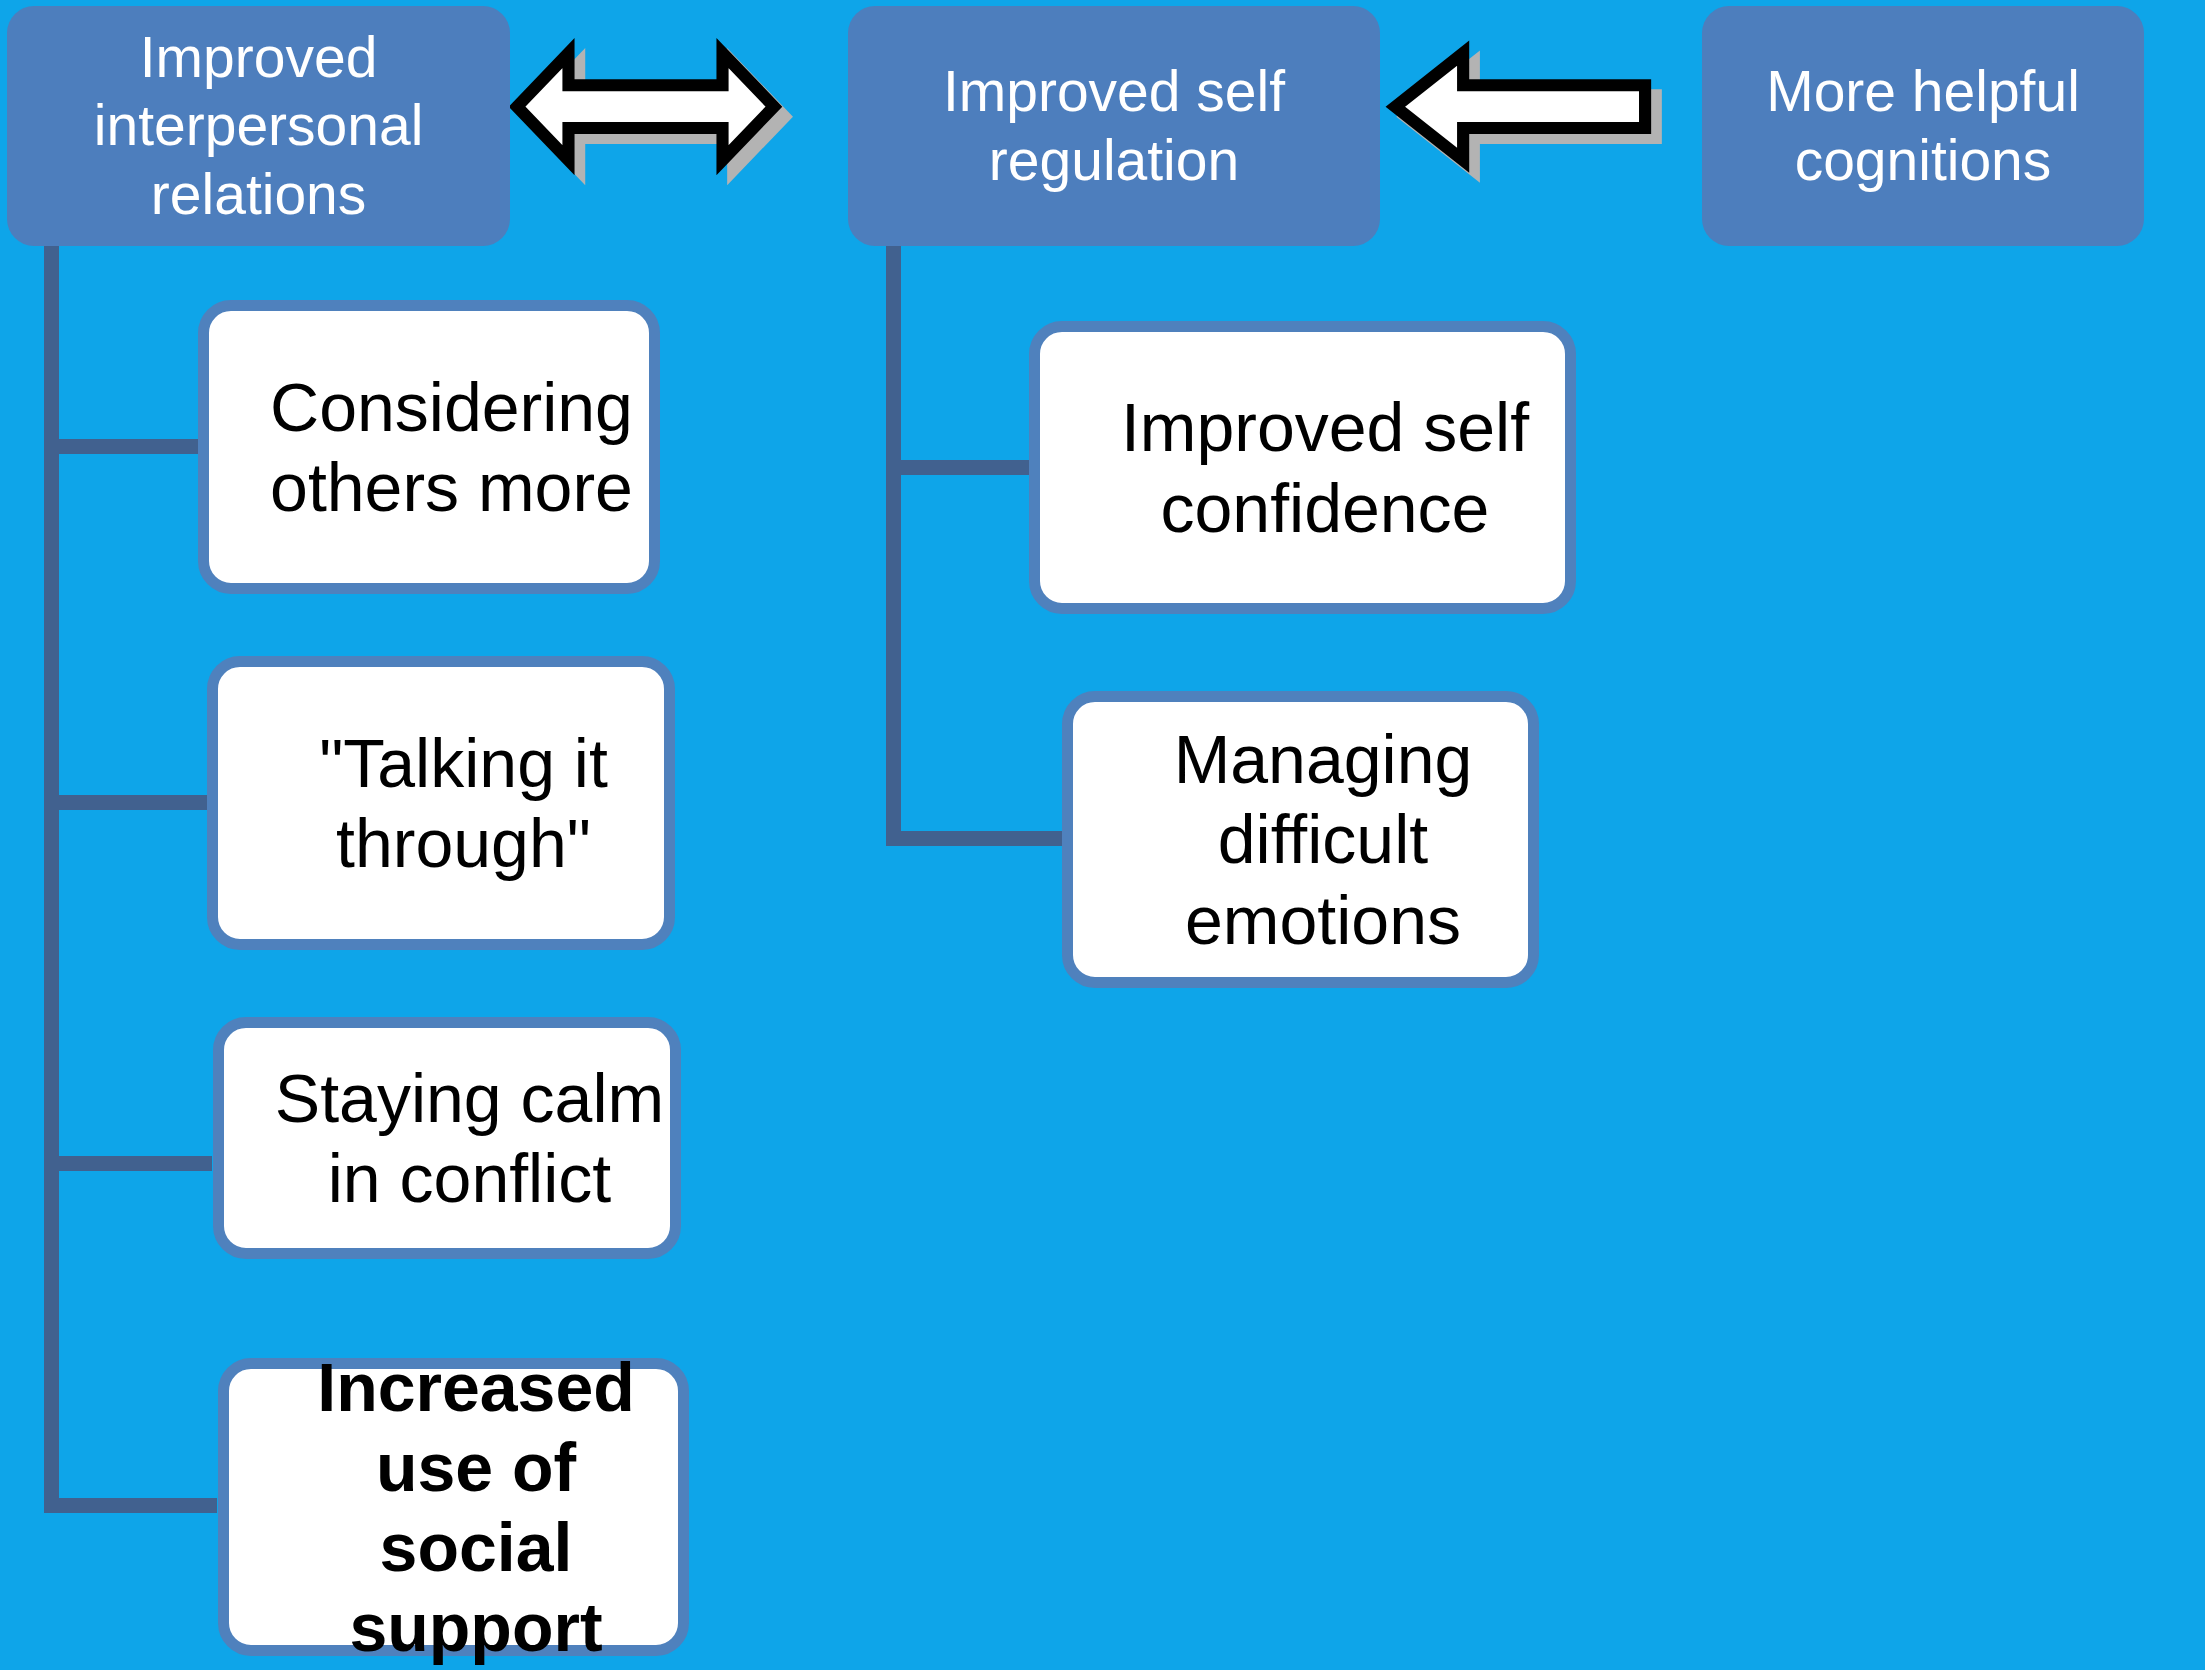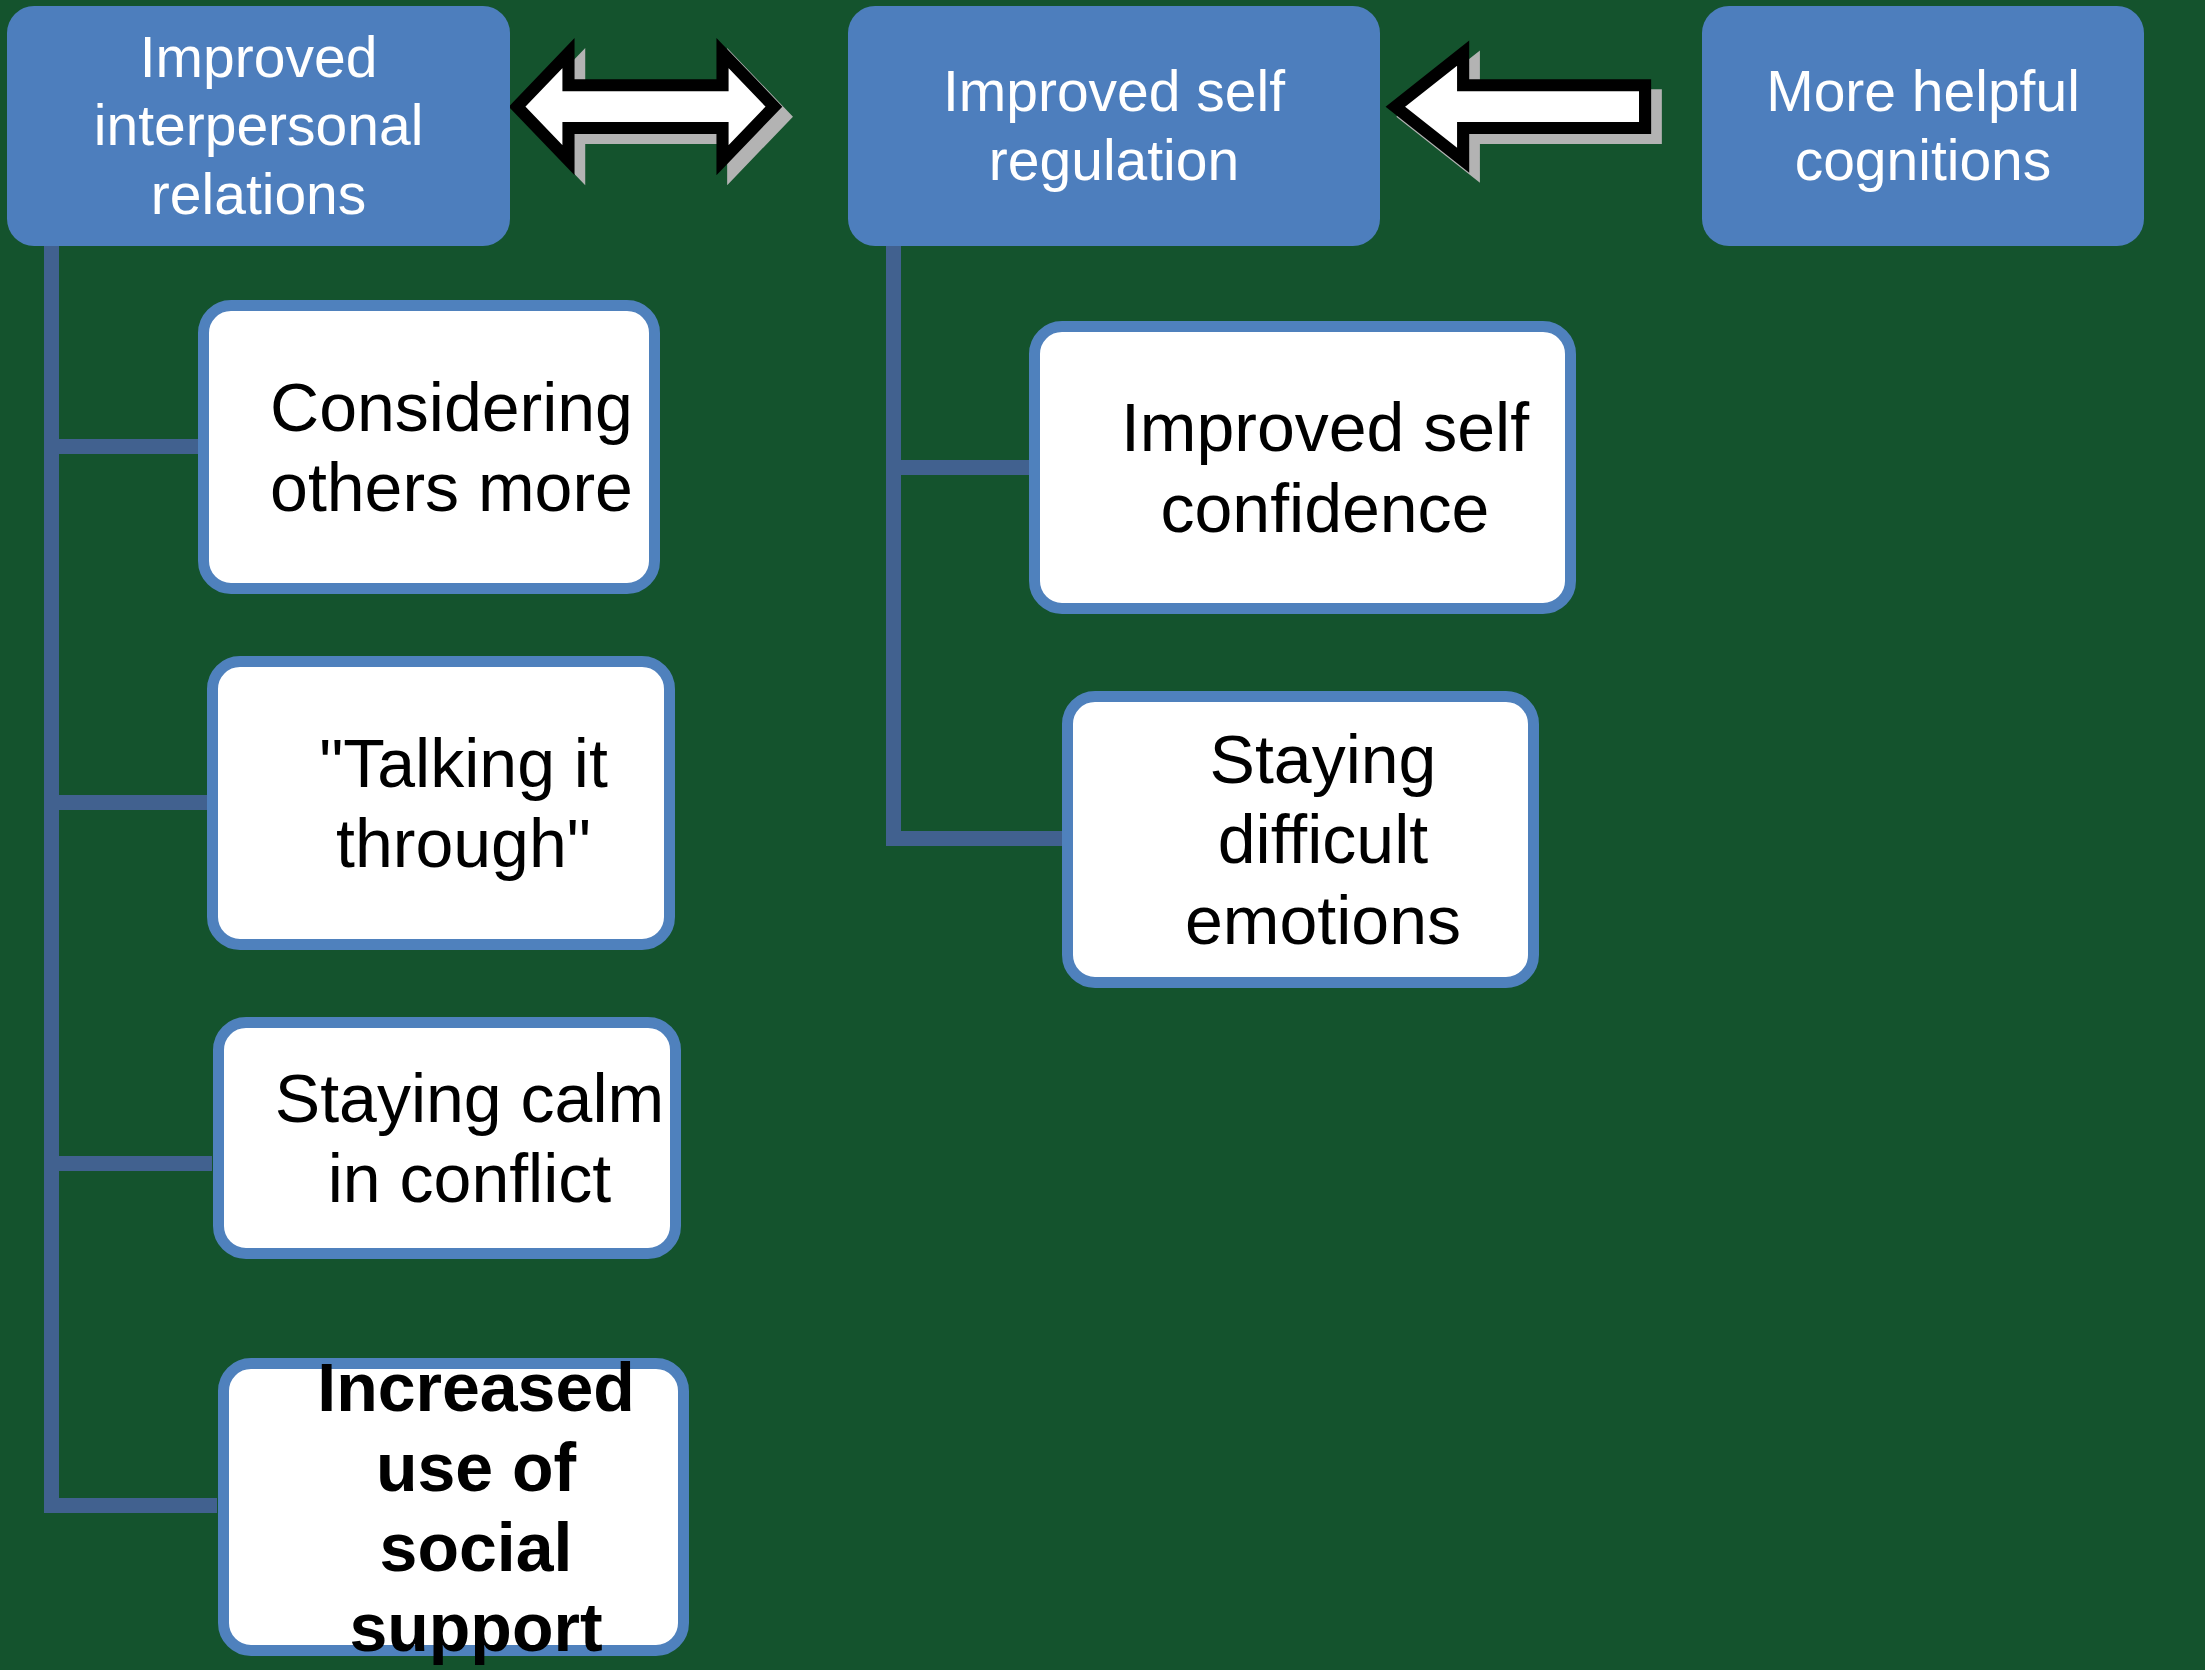--- a/index.html
+++ b/index.html
@@ -1,20 +1,20 @@
 <!DOCTYPE html>
 <html style="font-size:11.4px"><head>
 <meta charset="utf-8">
 <style>
   html, body { margin: 0; padding: 0; background: #ffffff; }
   #canvas {
     position: relative;
     width: 2205px;
     height: 1671px;
-    background: #14532d;
+    background: #0ea5e9;
     font-family: "Liberation Sans", sans-serif;
     overflow: hidden;
   }
   .parent-node {
     position: absolute;
     background: #4d7ebd;
     border-radius: 27px;
     color: #ffffff;
     display: flex;
     align-items: center;
@@ -129,19 +129,19 @@
     <span class="node-label">Increased
 use of social
 support</span>
   </div>
 
   <div class="child-node" id="c5">
     <span class="node-label">Improved self
 confidence</span>
   </div>
   <div class="child-node" id="c6">
-    <span class="node-label">Staying
+    <span class="node-label">Managing
 difficult
 emotions</span>
   </div>
 
 </div>
 
 
 </body></html>

